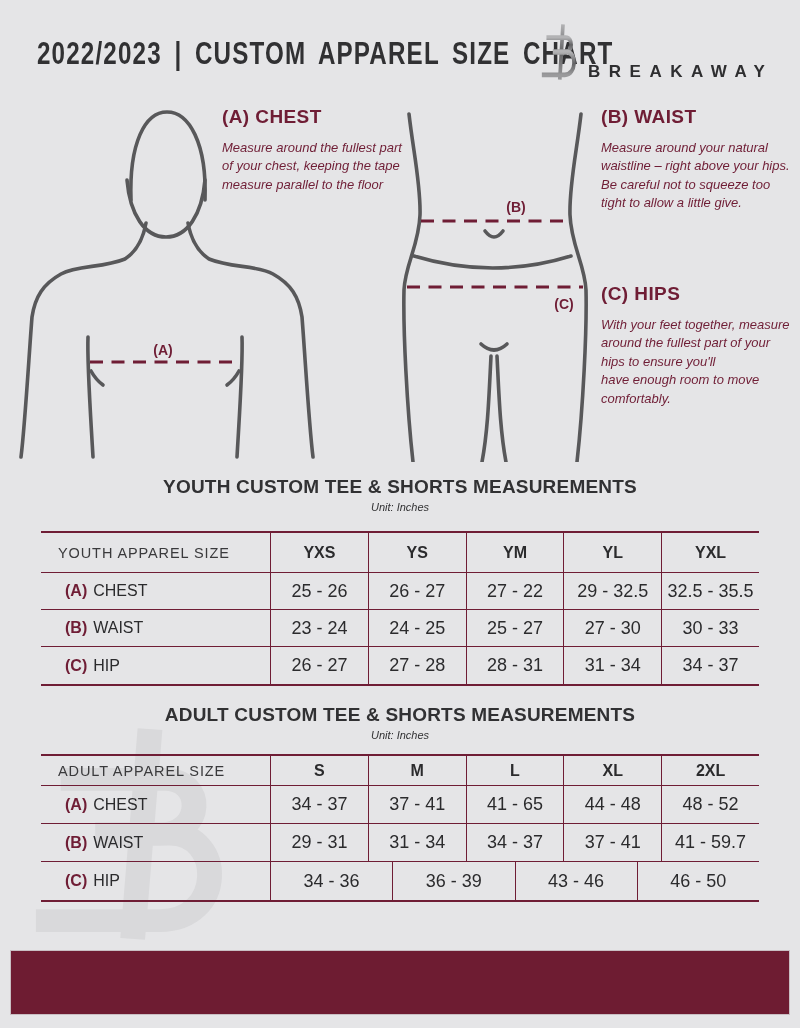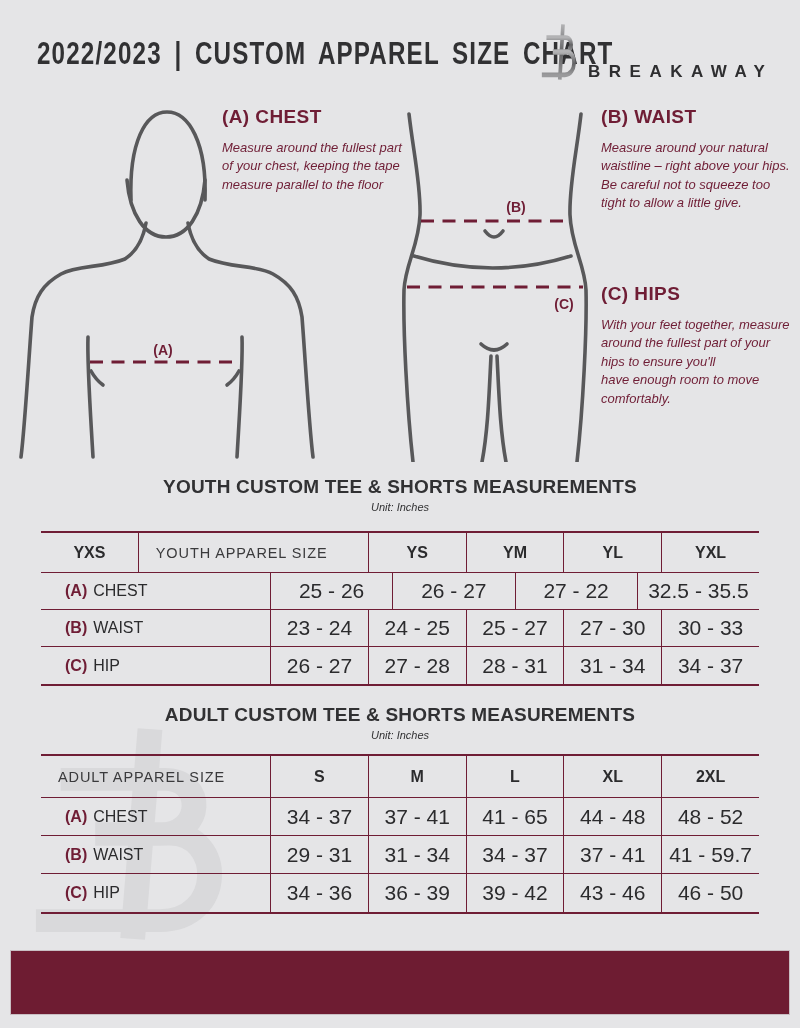--- a/index.html
+++ b/index.html
@@ -59,31 +59,31 @@
     position:absolute;left:0;width:718px;
     border-top:2.5px solid var(--accent);border-bottom:2.5px solid var(--accent);
   }
   .block-youth .sizetable{top:55px;}
   .block-adult .sizetable{top:50px;}
   .t-row{display:flex;border-bottom:1.5px solid var(--accent);}
   .t-row:last-child{border-bottom:none;}
   .t-cell{
     border-right:1.5px solid var(--accent);
     display:flex;align-items:center;justify-content:center;
-    flex:1;color:#2b2b2d;font-size:21px;
+    flex:1;color:#2b2b2d;font-size:18px;
   }
   .t-cell:last-child{border-right:none;}
   .label-cell{flex:0 0 230px;justify-content:flex-start;}
   .t-head .label-cell{padding-left:17px;font-size:14.5px;letter-spacing:0.9px;color:#3a3a3c;}
   .t-head .val-cell{font-weight:bold;font-size:16px;}
   .t-data .label-cell{padding-left:24px;font-size:16px;}
   .t-data .prefix{color:var(--accent);font-weight:bold;margin-right:6px;}
   .block-youth .t-head{height:40px;}
   .block-youth .t-data{height:37px;}
-  .block-adult .t-head{height:42px;}
+  .block-adult .t-head{height:30px;}
   .block-adult .t-data{height:38px;}
 
   
   .watermark{left:26px;top:720px;z-index:0;}
   .watermark path{fill:none;stroke:var(--watermark);stroke-width:10;}
   .footer-bar{
     left:10px;top:950px;width:780px;height:65px;z-index:2;
     background:var(--accent-dark);border:1px solid #c9bfc3;
   }
 </style>
@@ -158,35 +158,36 @@
   <section class="note note-b">
     <h2>(B) WAIST</h2>
     <p>Measure around your natural waistline – right above your hips. Be careful not to squeeze too tight to allow a little give.</p>
   </section>
 
   <section class="table-block block-youth">
     <h3>YOUTH CUSTOM TEE &amp; SHORTS MEASUREMENTS</h3>
     <div class="unit">Unit: Inches</div>
     <div class="sizetable">
         <div class="t-row t-head">
+          <div class="t-cell label-cell">YOUTH APPAREL SIZE</div>
           <div class="t-cell val-cell">YXS</div>
-          <div class="t-cell label-cell">YOUTH APPAREL SIZE</div>
           <div class="t-cell val-cell">YS</div>
           <div class="t-cell val-cell">YM</div>
           <div class="t-cell val-cell">YL</div>
           <div class="t-cell val-cell">YXL</div>
         </div>
         <div class="t-row t-data">
           <div class="t-cell label-cell">
             <div class="prefix">(A)</div>
             <div class="lbl">CHEST</div>
           </div>
           <div class="t-cell val-cell">25 - 26</div>
           <div class="t-cell val-cell">26 - 27</div>
           <div class="t-cell val-cell">27 - 22</div>
+          <div class="t-cell val-cell">29 - 32.5</div>
           <div class="t-cell val-cell">32.5 - 35.5</div>
         </div>
         <div class="t-row t-data">
           <div class="t-cell label-cell">
             <div class="prefix">(B)</div>
             <div class="lbl">WAIST</div>
           </div>
           <div class="t-cell val-cell">23 - 24</div>
           <div class="t-cell val-cell">24 - 25</div>
           <div class="t-cell val-cell">25 - 27</div>
@@ -241,21 +242,20 @@
           <div class="t-cell val-cell">37 - 41</div>
           <div class="t-cell val-cell">41 - 59.7</div>
         </div>
         <div class="t-row t-data">
           <div class="t-cell label-cell">
             <div class="prefix">(C)</div>
             <div class="lbl">HIP</div>
           </div>
           <div class="t-cell val-cell">34 - 36</div>
           <div class="t-cell val-cell">36 - 39</div>
-          <div class="t-cell val-cell">39 - 42</div>
           <div class="t-cell val-cell">43 - 46</div>
           <div class="t-cell val-cell">46 - 50</div>
         </div>
       </div>
   </section>
 
   <div class="footer-bar"></div>
 </div>
 
 </body></html>

